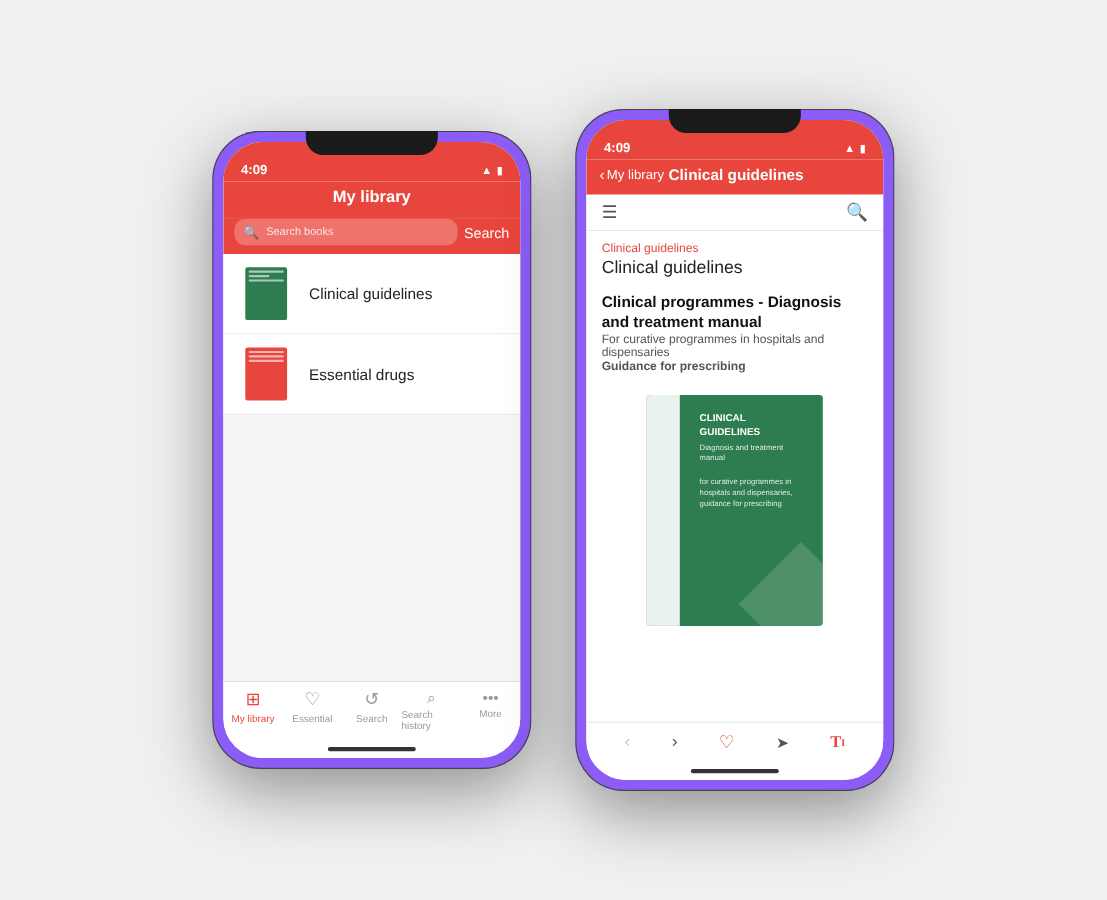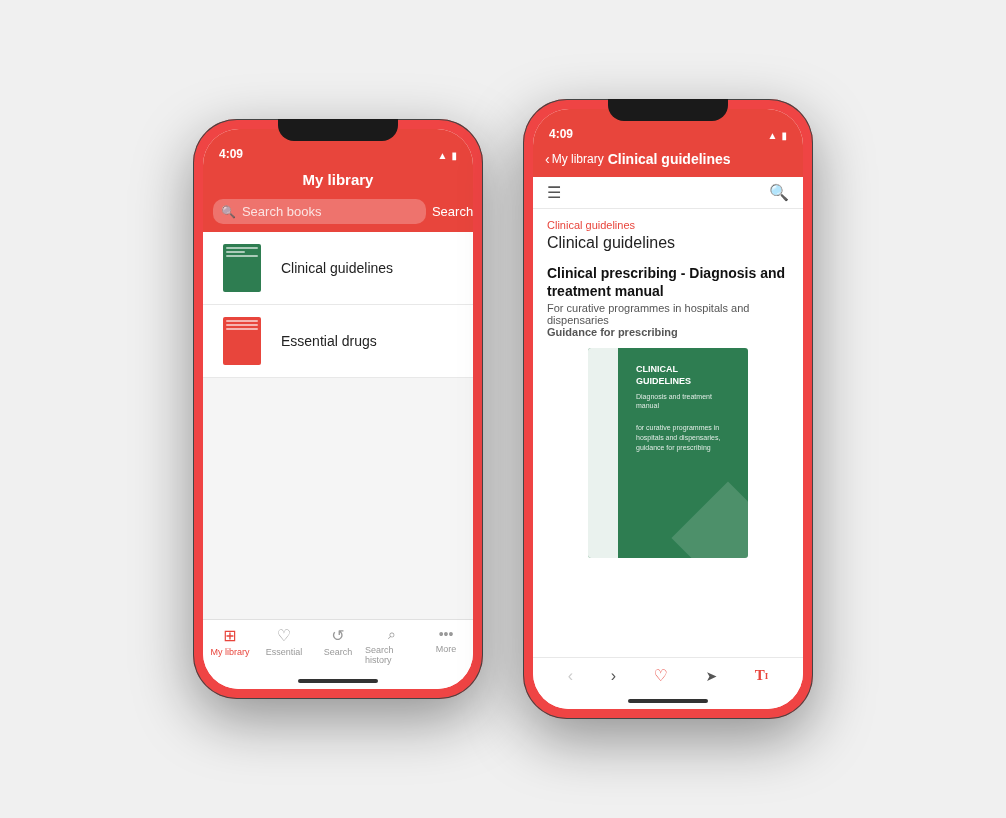--- a/index.html
+++ b/index.html
@@ -15,21 +15,21 @@
     .phones-container {
       display: flex;
       gap: 40px;
       align-items: center;
     }
 
     
     .phone {
       width: 290px;
       height: 580px;
-      background: #ef4444;
+      background: #8b5cf6;
       border-radius: 44px;
       padding: 10px;
       box-shadow: 0 20px 60px rgba(0,0,0,0.4), inset 0 0 0 1px #444;
       position: relative;
     }
     .phone-inner {
       width: 100%;
       height: 100%;
       background: #fff;
       border-radius: 36px;
@@ -105,21 +105,21 @@
     }
     .search-input-wrap .search-icon-sm {
       color: rgba(255,255,255,0.8);
       font-size: 12px;
     }
     .search-input-wrap input {
       background: transparent;
       border: none;
       outline: none;
       color: rgba(255,255,255,0.9);
-      font-size: 13px;
+      font-size: 10px;
       flex: 1;
     }
     .search-input-wrap input::placeholder {
       color: rgba(255,255,255,0.8);
     }
     .cancel-btn {
       color: white;
       font-size: 13px;
       margin-left: 6px;
       background: none;
@@ -478,23 +478,23 @@
       </div>
 
       <div class="toolbar-2">
         <span style="font-size:16px;color:#555;cursor:pointer;">☰</span>
         <span style="font-size:16px;color:#e8453c;cursor:pointer;">🔍</span>
       </div>
 
       <div class="content-area">
         <div class="content-category">Clinical guidelines</div>
         <div class="content-title">Clinical guidelines</div>
-        <div class="content-subtitle">Clinical prescribing - Diagnosis and treatment manual</div>
+        <div class="content-subtitle">Clinical programmes - Diagnosis and treatment manual</div>
         <div class="content-subtitle-2">For curative programmes in hospitals and dispensaries</div>
-        <div class="content-subtitle-2" style="font-weight:600;margin-bottom:10px;">Guidance for prescribing</div>
+        <div class="content-subtitle-2" style="font-weight:600;margin-bottom:20px;">Guidance for prescribing</div>
 
         <div class="book-cover-large">
           <div class="white-strip"></div>
           <div class="cover-text">
             <div class="cover-title">CLINICAL GUIDELINES</div>
             <div class="cover-sub">Diagnosis and treatment manual</div>
             <div style="height:12px;"></div>
             <div class="cover-sub">for curative programmes in hospitals and dispensaries, guidance for prescribing</div>
           </div>
         </div>

